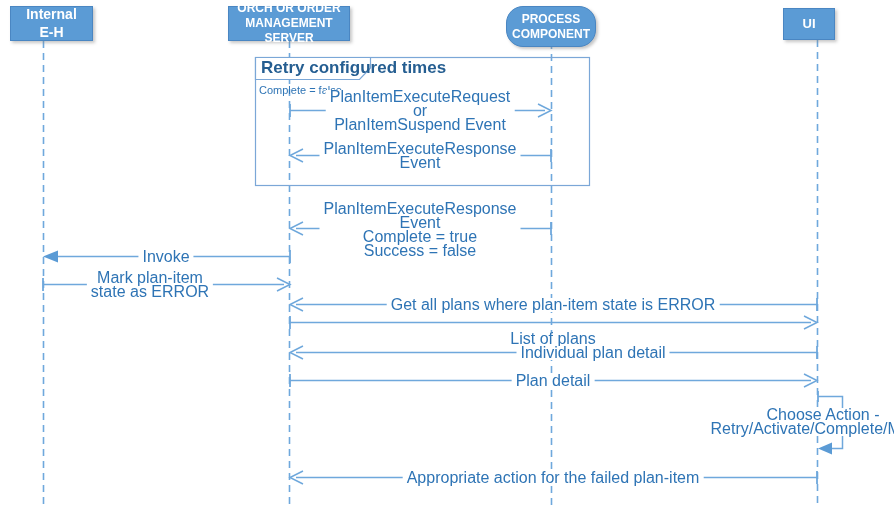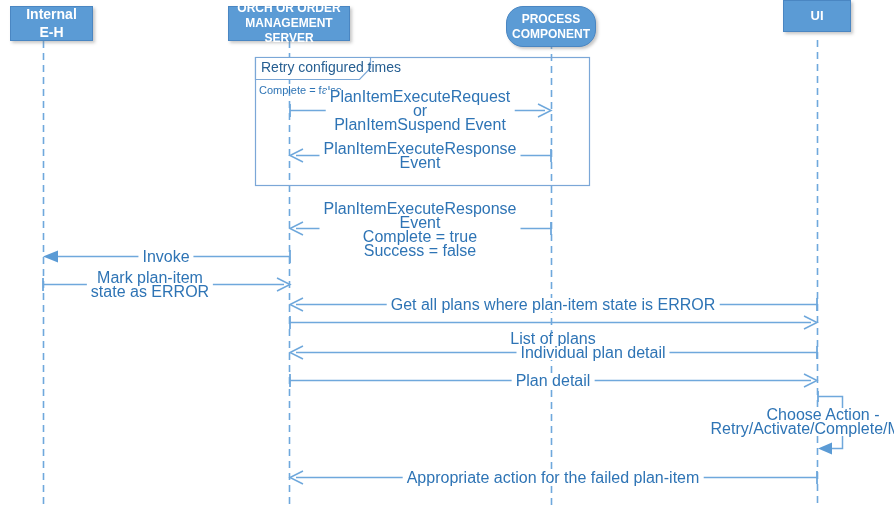--- a/index.html
+++ b/index.html
@@ -15,21 +15,21 @@
     white-space:pre-line;line-height:1.25;
     box-shadow:2px 2px 3px rgba(130,130,130,0.45);
     box-sizing:border-box;
   }
   .msg-label{
     position:absolute;transform:translateX(-50%);
     background:#ffffff;color:#2e74b5;font-size:16px;line-height:14px;
     text-align:center;white-space:pre-line;padding:0 4px;
   }
   .loop-title{
-    position:absolute;color:#255e91;font-weight:normal;font-size:14px;line-height:13px;
+    position:absolute;color:#255e91;font-weight:bold;font-size:17px;line-height:13px;
     white-space:nowrap;
   }
   .guard-label{
     position:absolute;color:#2e74b5;font-size:11px;line-height:13px;white-space:nowrap;
   }
 </style>
 </head>
 <body>
 
 <div id="canvas">
@@ -90,21 +90,21 @@
       <polyline points="303,471 290,477.5 303,484" stroke-width="1.5"></polyline>
     </g>
   </svg>
 
   <div class="actor" style="left:10px;top:6px;width:83px;height:35px;font-size:14px;">Internal
 E-H</div>
   <div class="actor" style="left:228px;top:6px;width:122px;height:35px;font-size:12px;">ORCH OR ORDER
 MANAGEMENT SERVER</div>
   <div class="actor" style="left:506px;top:6px;width:90px;height:41px;font-size:12px;border-radius:17px;">PROCESS
 COMPONENT</div>
-  <div class="actor" style="left:783px;top:0;width:68px;height:32px;font-size:13px;">UI</div>
+  <div class="actor" style="left:783px;top:8px;width:52px;height:32px;font-size:13px;">UI</div>
 
   <div class="loop-title" style="left:261px;top:61px;">Retry configured times</div>
   <div class="guard-label" style="left:259px;top:84px;">Complete = false</div>
 
   <div class="msg-label" style="left:420px;top:90px;">PlanItemExecuteRequest
 or
 PlanItemSuspend Event</div>
   <div class="msg-label" style="left:420px;top:142px;">PlanItemExecuteResponse
 Event</div>
   <div class="msg-label" style="left:420px;top:202px;">PlanItemExecuteResponse

